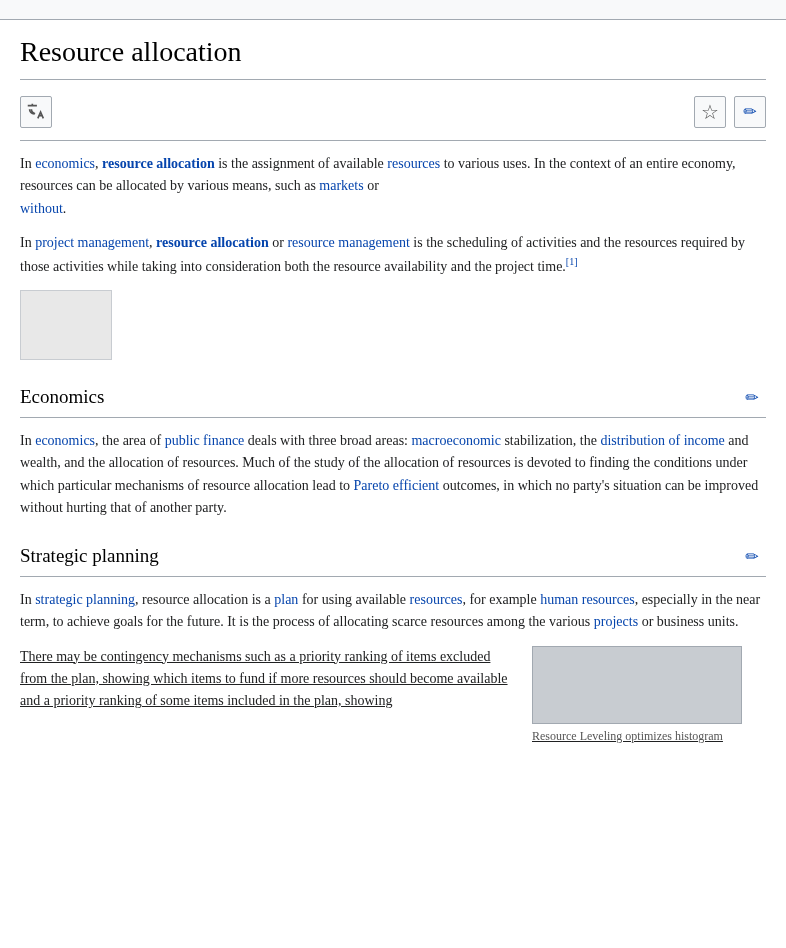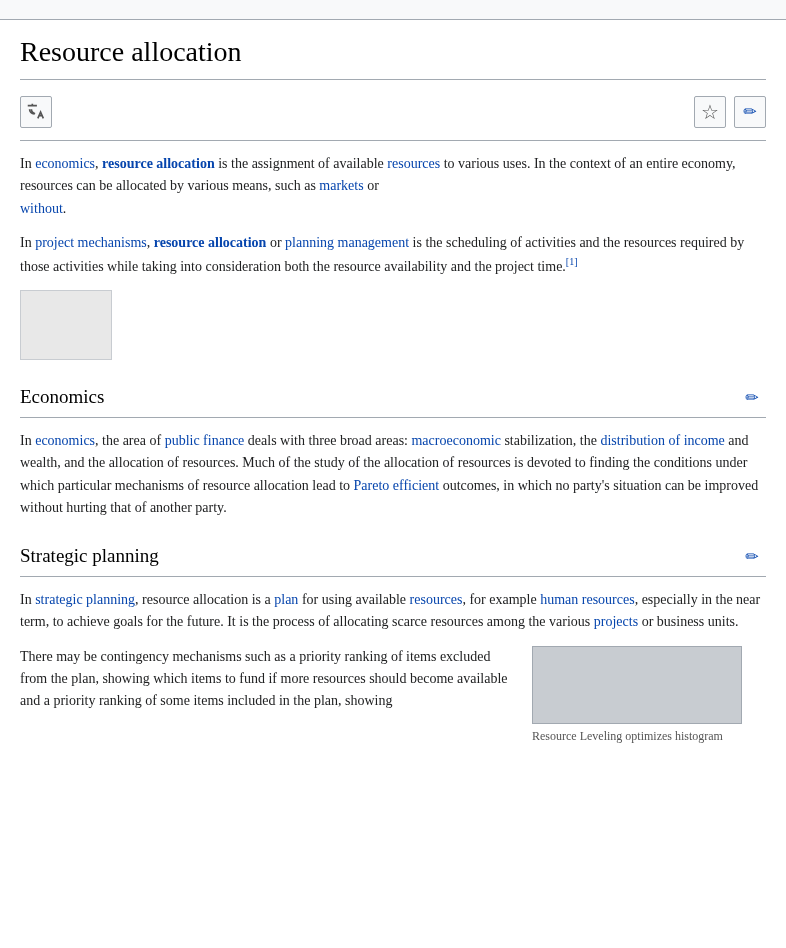--- a/index.html
+++ b/index.html
@@ -104,20 +104,21 @@
       align-items: center;
       justify-content: center;
       cursor: pointer;
       color: #0645ad;
       font-size: 14px;
     }
     .bottom-image-container {
       display: flex;
       gap: 16px;
       margin-top: 8px;
+      text-decoration: underline;
     }
     .bottom-text {
       flex: 1;
     }
     .right-image-box {
       width: 234px;
       flex-shrink: 0;
     }
     .right-image-placeholder {
       width: 210px;
@@ -174,21 +175,21 @@
       </div>
     </div>
   </div>
 
   <p class="paragraph">
     In <a class="link" href="#">economics</a>, <a class="link bold-link" href="#">resource allocation</a> is the assignment of available <a class="link" href="#">resources</a> to various uses. In the context of an entire economy, resources can be allocated by various means, such as <a class="link" href="#">markets</a> or<br>
     <a class="link" href="#">without</a>.
   </p>
 
   <p class="paragraph">
-    In <a class="link" href="#">project mechanisms</a>, <a class="link bold-link" href="#">resource allocation</a> or <a class="link" href="#">planning management</a> is the scheduling of activities and the resources required by those activities while taking into consideration both the resource availability and the project time.<sup><a class="link" href="#">[1]</a></sup>
+    In <a class="link" href="#">project management</a>, <a class="link bold-link" href="#">resource allocation</a> or <a class="link" href="#">resource management</a> is the scheduling of activities and the resources required by those activities while taking into consideration both the resource availability and the project time.<sup><a class="link" href="#">[1]</a></sup>
   </p>
 
   <div class="image-placeholder" style="width:92px;height:70px;"></div>
 
   <div class="section-header">
     <h2 class="section-title">Economics</h2>
     <div class="edit-icon" title="Edit section">
       <span class="pencil-icon"></span>
     </div>
   </div>

